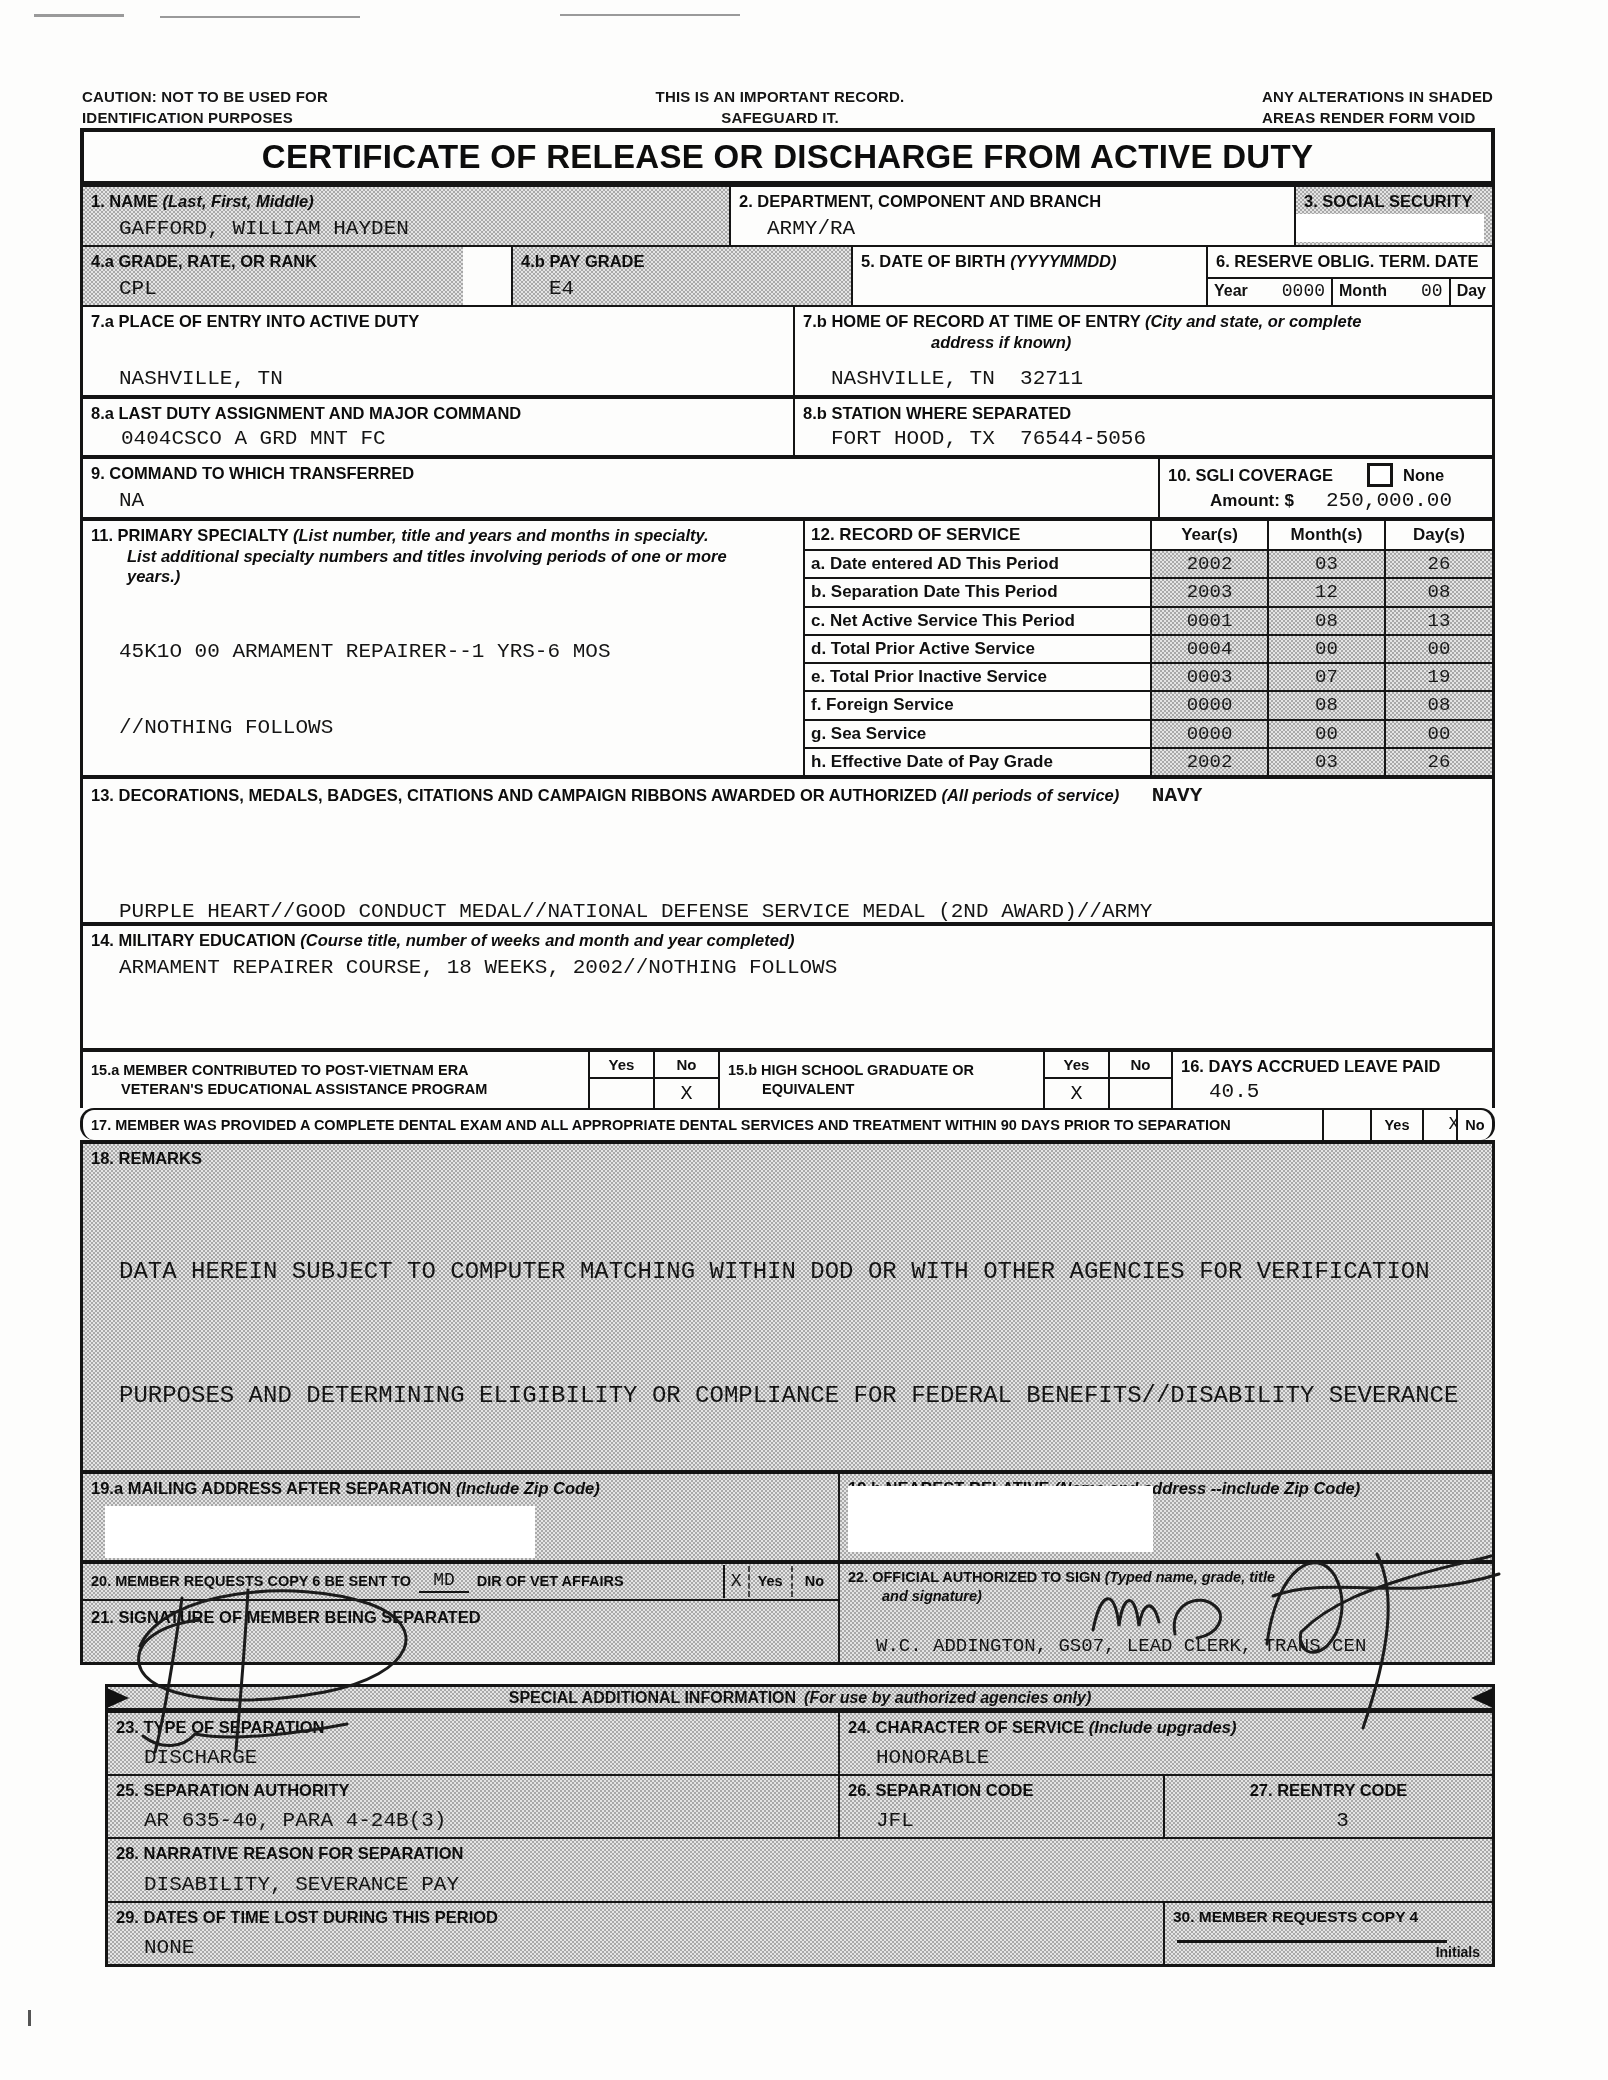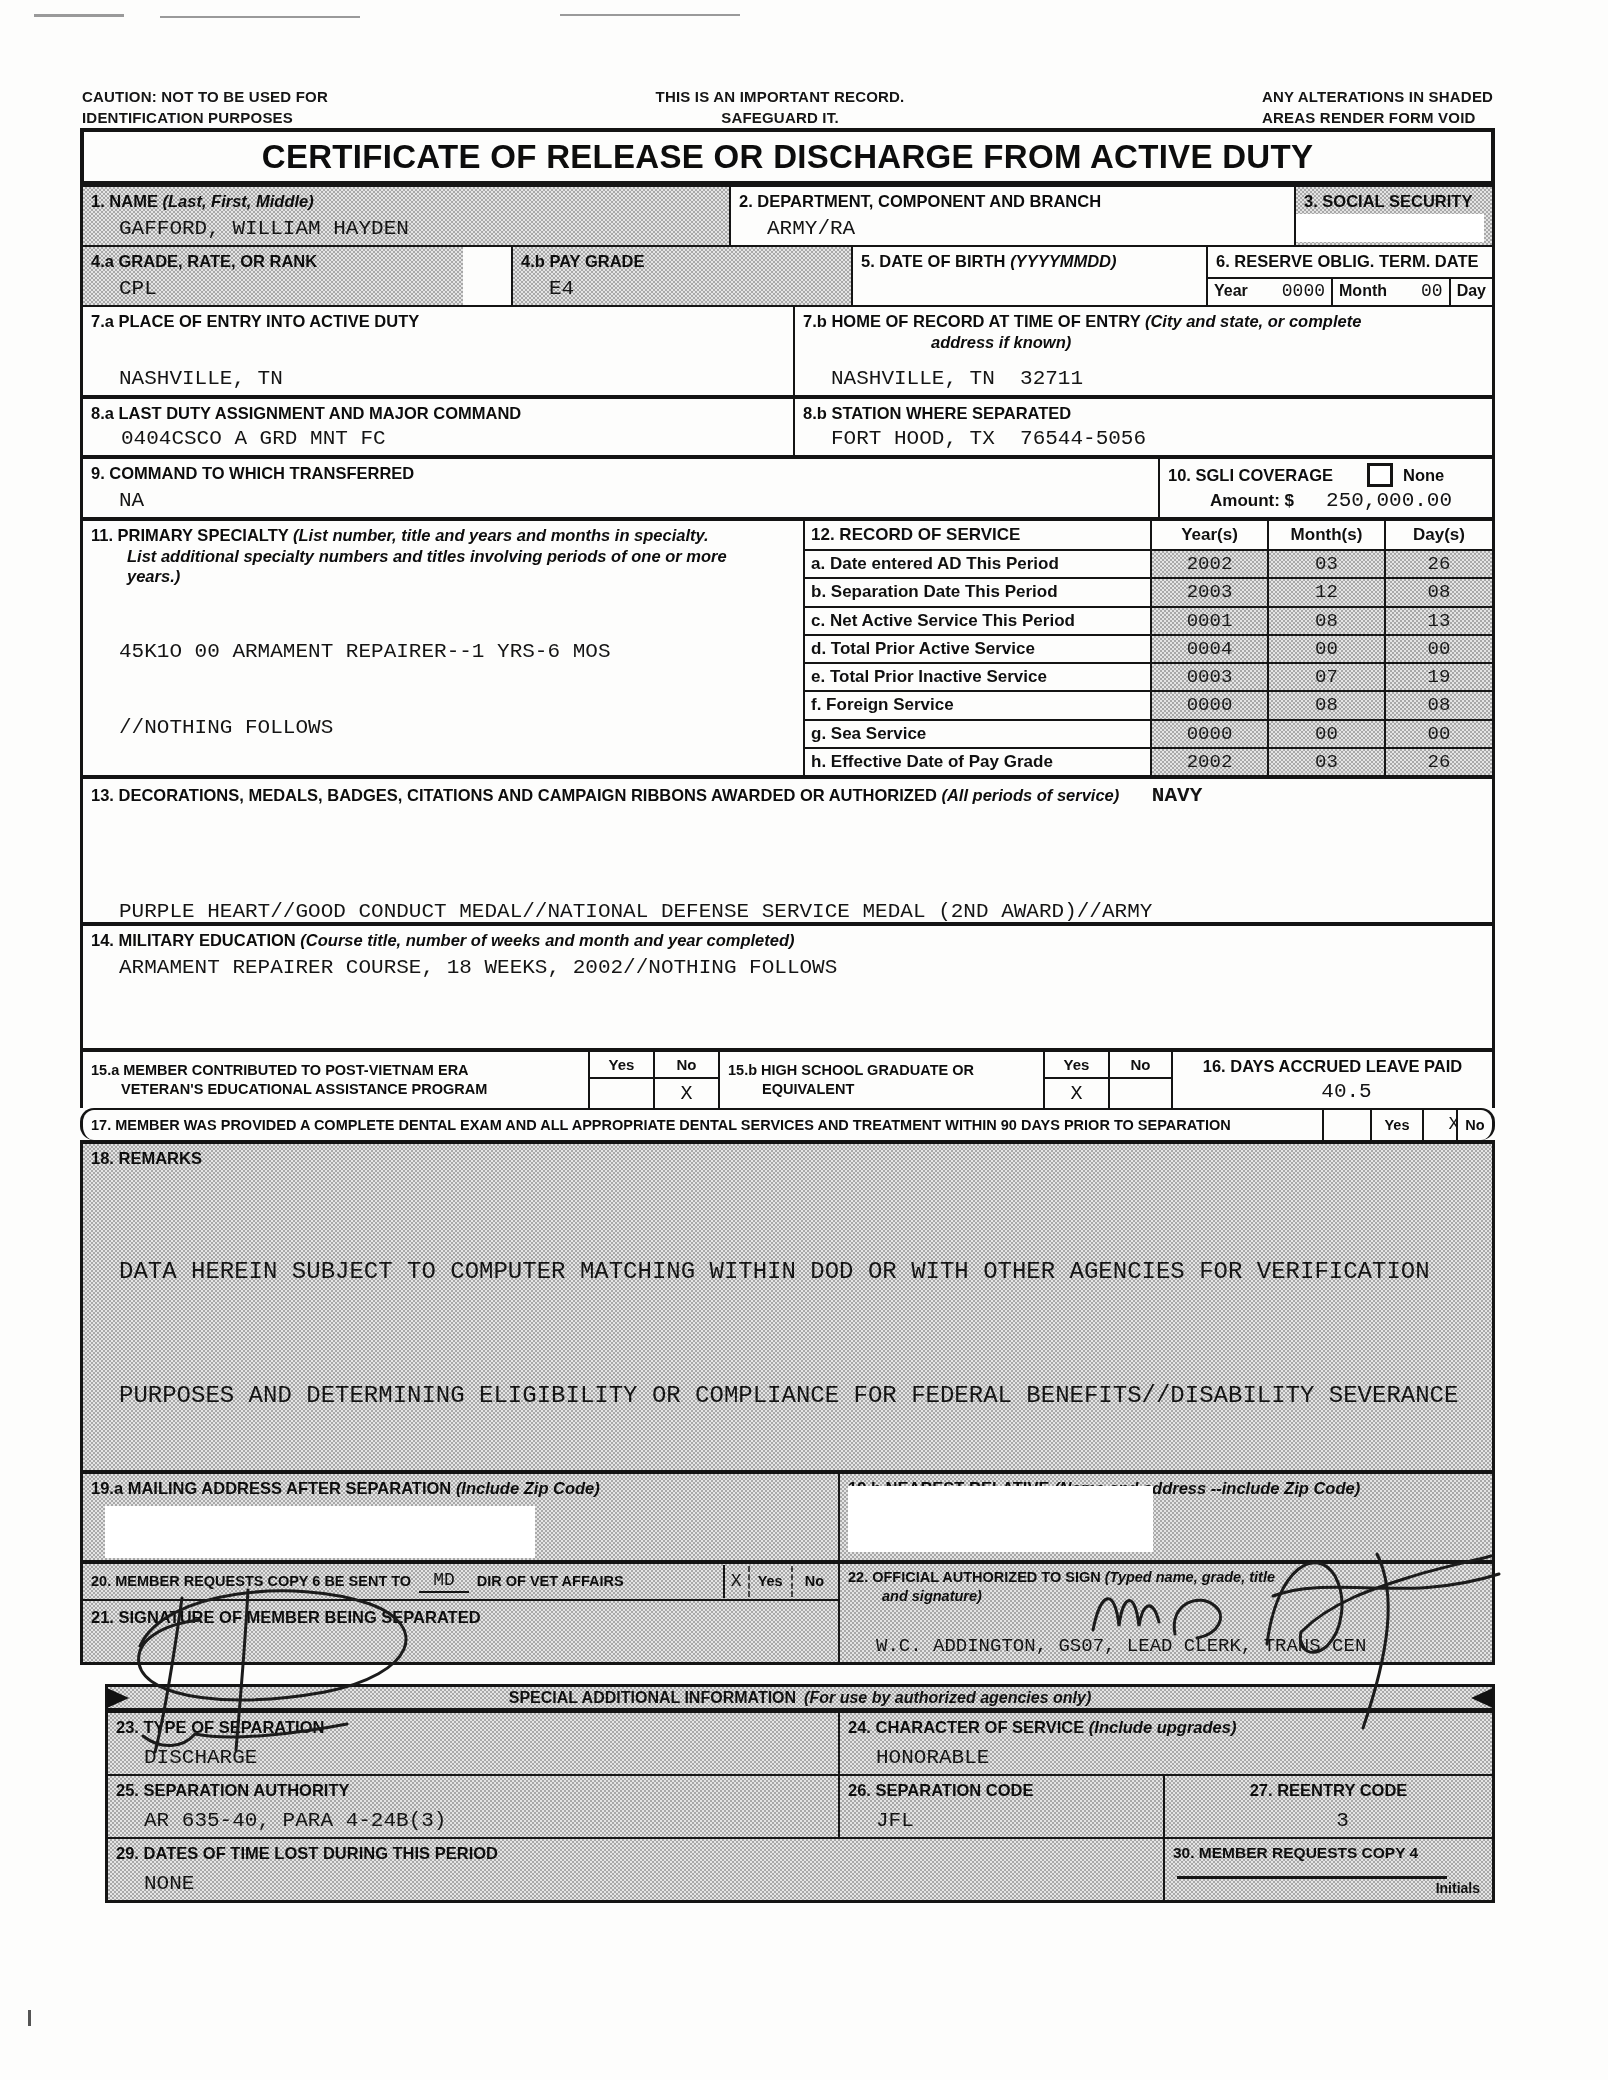--- a/index.html
+++ b/index.html
@@ -295,21 +295,21 @@
         <div class="lbl-sm" style="padding-left:34px;">EQUIVALENT</div>
       </div>
       <div class="cell yn">
         <div class="yn-top">Yes</div>
         <div class="yn-bot">X</div>
       </div>
       <div class="cell yn" style="width:63px;">
         <div class="yn-top">No</div>
         <div class="yn-bot"></div>
       </div>
-      <div class="cell" style="flex:1;text-align:center;">
+      <div class="cell" style="flex:1;">
         <div class="lbl">16. DAYS ACCRUED LEAVE PAID</div>
         <div class="val">40.5</div>
       </div>
     </div>
 
     <div class="row" style="height:32px;border-radius:14px;">
       <div class="cell" style="flex:1; justify-content:center;">
         <div class="lbl-sm">17. MEMBER WAS PROVIDED A COMPLETE DENTAL EXAM AND ALL APPROPRIATE DENTAL SERVICES AND TREATMENT WITHIN 90 DAYS PRIOR TO SEPARATION</div>
       </div>
       <div class="cell" style="width:48px;"></div>
@@ -400,20 +400,26 @@
       <div class="cell shaded" style="width:325px;">
         <div class="lbl">26. SEPARATION CODE</div>
         <div class="val">JFL</div>
       </div>
       <div class="cell shaded" style="flex:1;align-items:center;">
         <div class="lbl">27. REENTRY CODE</div>
         <div class="val">3</div>
       </div>
     </div>
 
+    <div class="row" style="height:64px;">
+      <div class="cell shaded" style="flex:1;">
+        <div class="lbl">28. NARRATIVE REASON FOR SEPARATION</div>
+        <div class="val">DISABILITY, SEVERANCE PAY</div>
+      </div>
+    </div>
 
     <div class="row last" style="height:66px;">
       <div class="cell shaded" style="width:1055px;">
         <div class="lbl">29. DATES OF TIME LOST DURING THIS PERIOD</div>
         <div class="val">NONE</div>
       </div>
       <div class="cell shaded" style="flex:1;">
         <div class="lbl" style="font-size:15.5px;">30. MEMBER REQUESTS COPY 4</div>
         <div class="b30-line"></div>
         <div class="initials">Initials</div>

